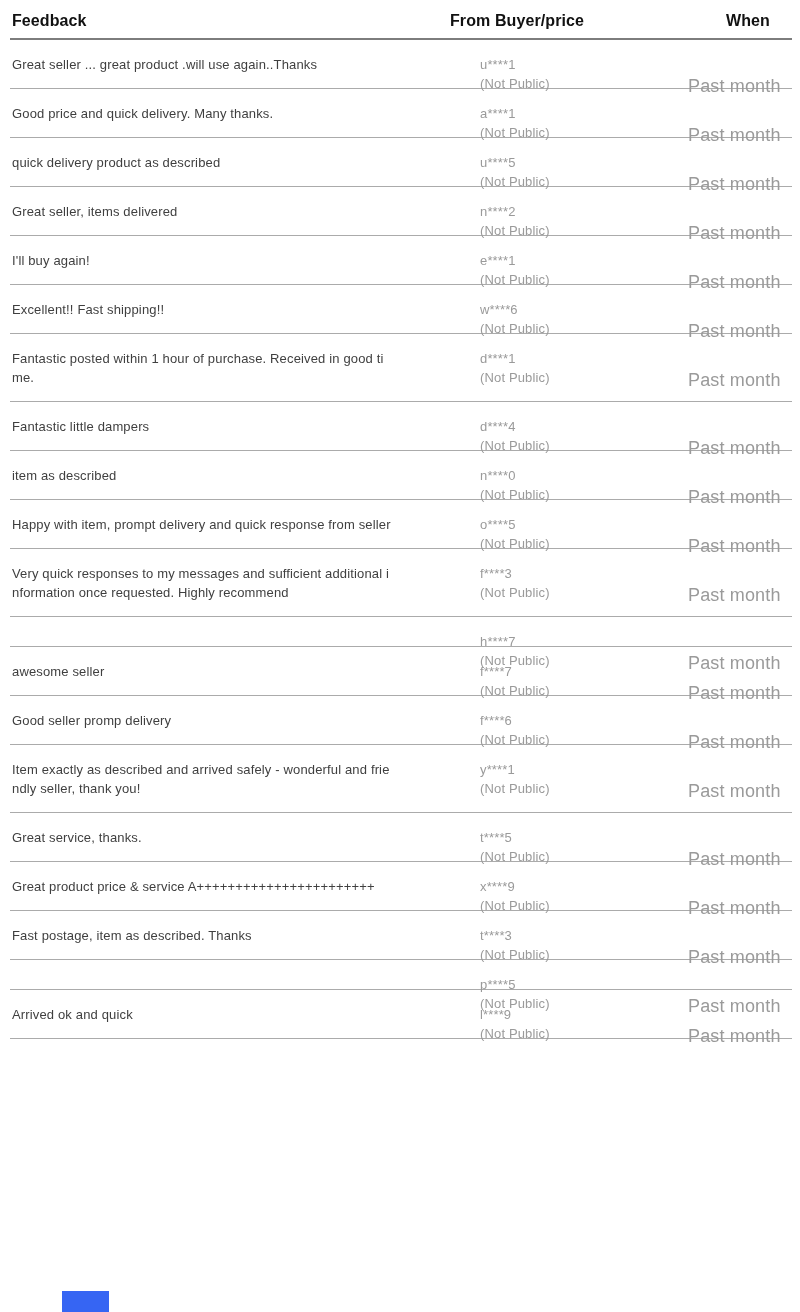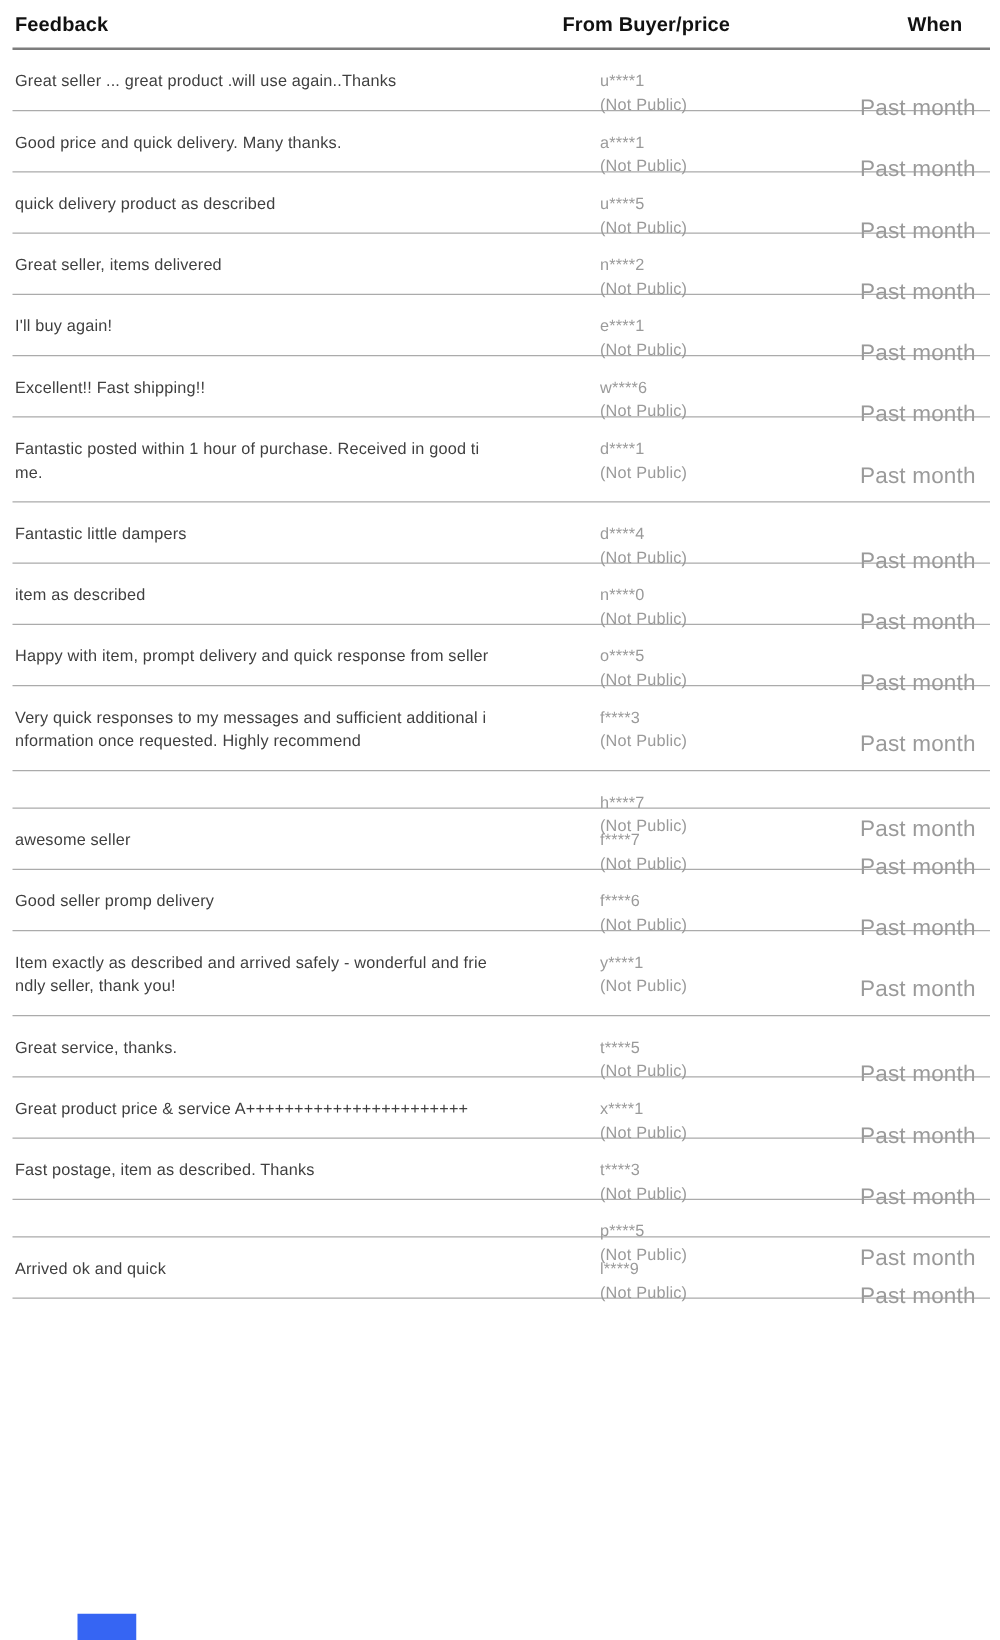--- a/index.html
+++ b/index.html
@@ -207,21 +207,21 @@
     <div class="fb">Great service, thanks.</div>
     <div class="buyer">
       <div>t****5</div>
       <div>(Not Public)</div>
     </div>
     <div class="when">Past month</div>
   </div>
       <div class="row">
     <div class="fb">Great product price &amp; service A+++++++++++++++++++++++</div>
     <div class="buyer">
-      <div>x****1</div>
+      <div>x****9</div>
       <div>(Not Public)</div>
     </div>
     <div class="when">Past month</div>
   </div>
       <div class="row">
     <div class="fb">Fast postage, item as described. Thanks</div>
     <div class="buyer">
       <div>t****3</div>
       <div>(Not Public)</div>
     </div>

